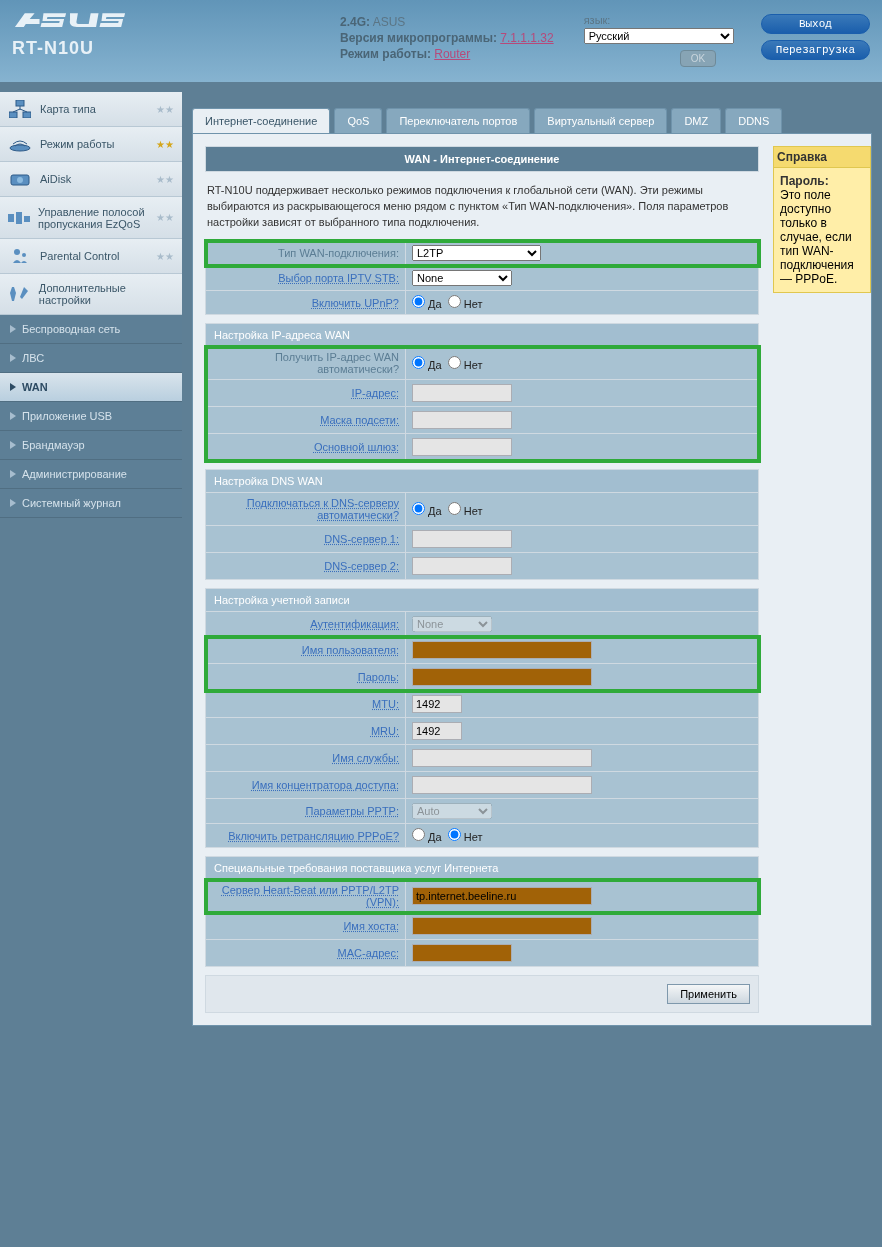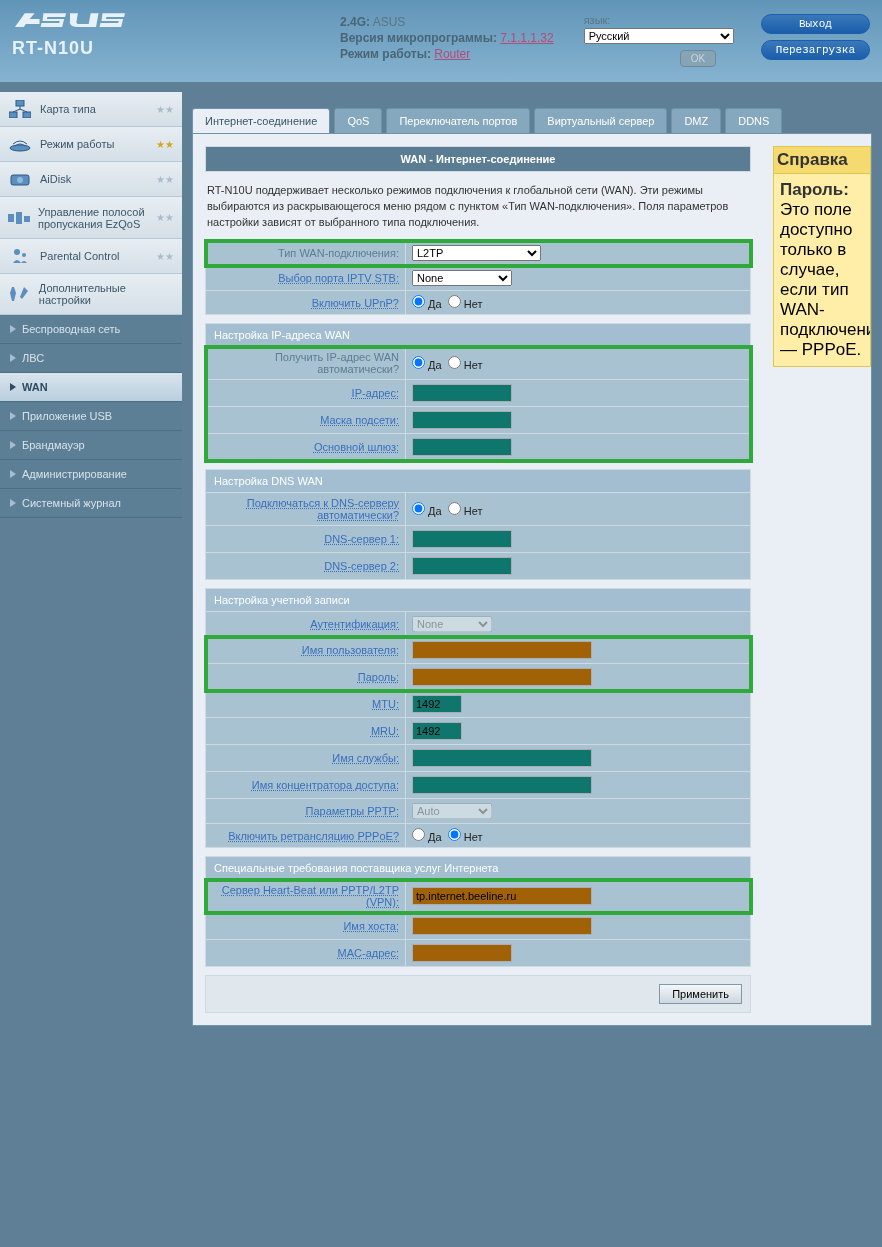--- a/index.html
+++ b/index.html
@@ -36,26 +36,26 @@
 .form-main { flex: 1; padding: 0 12px; }
 .big-title { background: #5b7d94; color: #fff; text-align: center; padding: 6px 0; font-weight: bold; border: 1px solid #cfd9e1; }
 .intro { color: #333; font-size: 11px; padding: 10px 2px; line-height: 16px; }
 table.cfg { width: 100%; border-collapse: collapse; border: 1px solid #cfd9e1; margin-bottom: 8px; }
 table.cfg th { background: #a2bed0; color: #fff; text-align: left; padding: 5px 8px; border: 1px solid #cfd9e1; font-weight: normal; font-size: 11px; }
 table.cfg td { background: #a8c2d2; border: 1px solid #cfd9e1; padding: 4px 6px; vertical-align: middle; }
 table.cfg td.label { width: 200px; text-align: right; color: #5b7d94; }
 .link-label { color: #3a6fbd; text-decoration: underline dotted; cursor: help; }
 .hlbox { outline: 4px solid #2faa3a; outline-offset: -2px; }
 input[type=text], input[type=password] { border: 1px solid #abadb3; padding: 1px 3px; font-size: 11px; height: 18px; background: #a16207; }
-input[readonly] { background: #0f766e; }
+input[readonly] { background: #e5e5e5; }
 select { font-size: 11px; }
 .radio-group { color: #222; font-size: 11px; }
 .apply-bar { background: #e0e7ed; border: 1px solid #cfd9e1; padding: 8px; text-align: right; }
 .apply-bar button { background: linear-gradient(#f4f6f7, #cdd7df); border: 1px solid #7e98ac; padding: 3px 12px; cursor: pointer; font-size: 11px; }
-.help-panel { width: 98px; background: #ffeea8; border: 1px solid #e0c74f; padding: 6px; font-size: 17px; margin-left: 10px; align-self: flex-start; overflow: hidden; }
+.help-panel { width: 98px; background: #ffeea8; border: 1px solid #e0c74f; padding: 6px; font-size: 12px; margin-left: 2px; align-self: flex-start; overflow: hidden; }
 .help-panel .h-title { background: #f5da6f; color: #333; font-weight: bold; padding: 3px; margin: -6px -6px 6px -6px; border-bottom: 1px solid #e0c74f; }
 .help-panel b { color: #333; }
 </style>
 </head>
 <body>
 
 <div class="top-bar">
   <div class="logo-block">
     <svg class="logo-svg" viewBox="0 0 240 48">
       <g fill="#e8f1f7">

